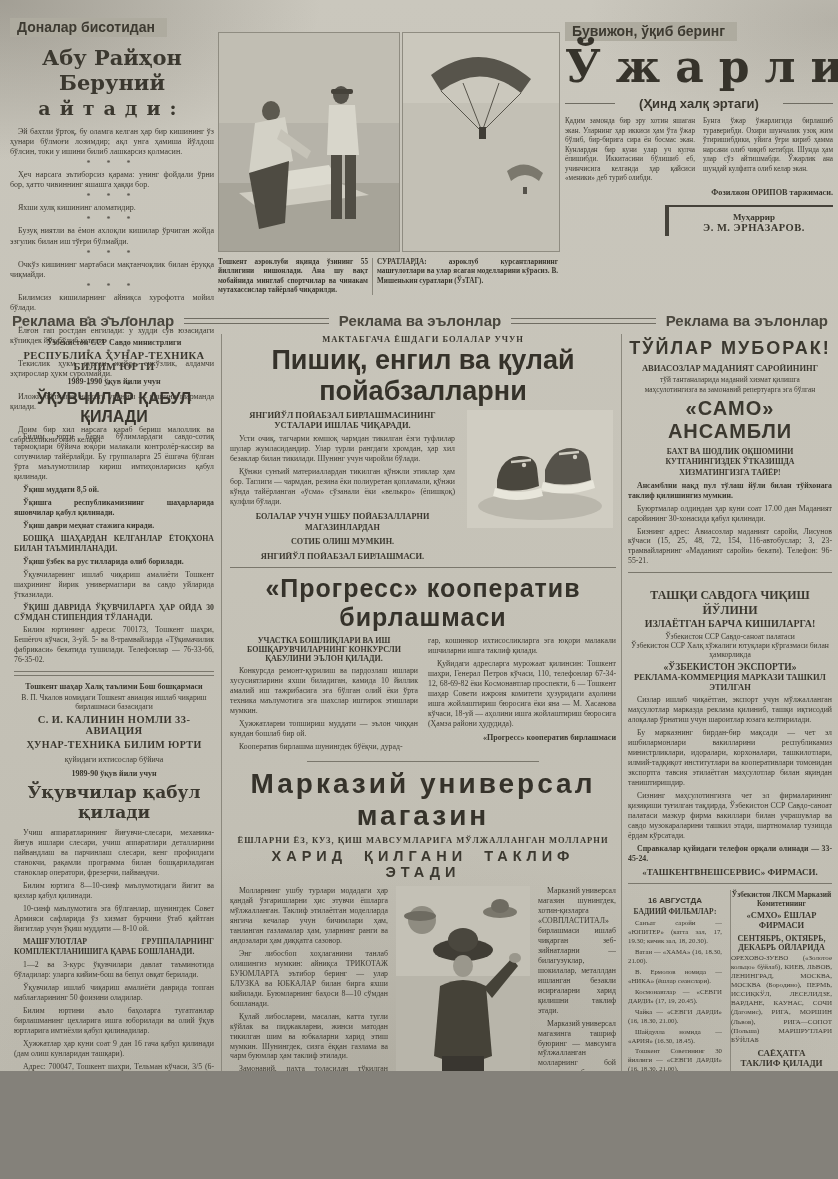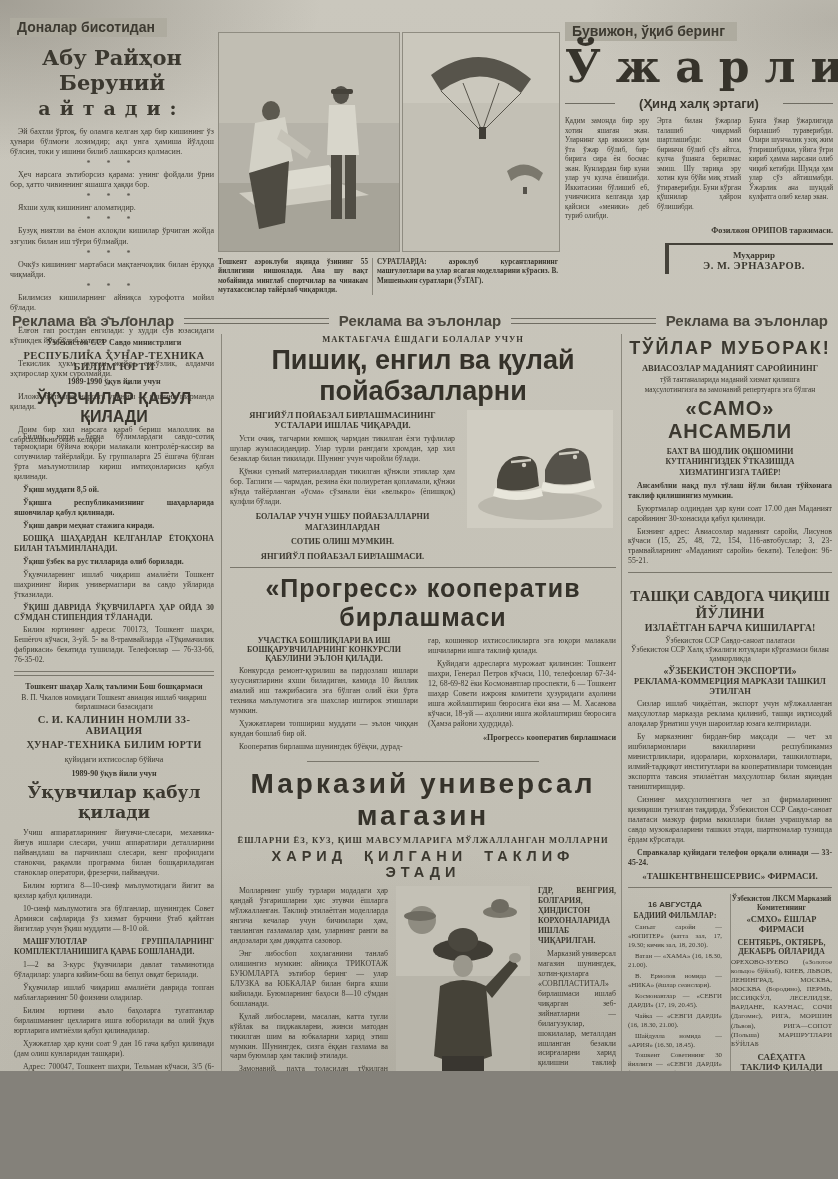--- a/index.html
+++ b/index.html
@@ -143,21 +143,20 @@
   <div class="abs" style="left:565px;top:22px;width:268px;">
     <div class="kickbar">Бувижон, ўқиб беринг</div>
     <h1 class="tale-title">Ўжарлик</h1>
     <div class="subrow">
       <div class="rule"></div>
       <span class="tale-sub">(Ҳинд халқ эртаги)</span>
       <div class="rule"></div>
     </div>
     <div class="tale-cols">
       <p class="tale-col" style="margin:0;">Қадим замонда бир эру хотин яшаган экан. Уларнинг ҳар иккиси ҳам ўта ўжар бўлиб, бир-бирига сира ён босмас экан. Кунлардан бир куни улар уч кулча ёпишибди. Иккитасини бўлишиб еб, учинчисига келганда ҳар қайсиси «меники» деб туриб олибди.</p>
-      <p class="tale-col" style="margin:0;">Эрта билан ўжарлар талашиб чиқармай шартлашибди: ким биринчи бўлиб сўз айтса, кулча ўшанга берилмас эмиш. Шу тариқа эру хотин кун бўйи миқ этмай ўтираверибди. Буни кўрган қўшнилар ҳайрон бўлишибди.</p>
       <p class="tale-col" style="margin:0;">Бунга ўжар ўжарлигида бирлашиб тураверибди. Охири шунчалик узоқ жим ўтиришибдики, уйига ўғри кириб ҳамма нарсани олиб чиқиб кетибди. Шунда ҳам улар сўз айтишмабди. Ўжарлик ана шундай кулфатга олиб келар экан.</p>
     </div>
     <p class="sign" style="font-size:8.2px;">Фозилжон ОРИПОВ таржимаси.</p>
     <div class="editorbox">
       <div style="font-size:9px;font-weight:bold;">Муҳаррир</div>
       <div style="font-size:10.5px;font-weight:bold;letter-spacing:.5px;">Э. М. ЭРНАЗАРОВ.</div>
     </div>
   </div>
 
   <div class="abs band" style="left:12px;top:312px;width:816px;">
@@ -285,21 +284,20 @@
             <ellipse cx="67" cy="54" rx="15" ry="12" fill="#4a473e"></ellipse>
             <ellipse cx="67" cy="80" rx="10" ry="11" fill="#9a978c"></ellipse>
             <path d="M44,100 Q67,88 90,100 L96,170 Q67,182 38,170 Z" fill="#454238"></path>
             <path d="M88,102 L116,72 L122,80 L96,112 Z" fill="#454238"></path>
             <ellipse cx="119" cy="72" rx="6" ry="5" fill="#9a978c"></ellipse>
             <rect x="46" y="170" width="42" height="66" fill="#393630"></rect>
           </svg>
           
         </div>
         <div style="flex:1;">
-          <p class="p bold" style="text-indent:0;">ГДР, ВЕНГРИЯ, БОЛГАРИЯ, ҲИНДИСТОН КОРХОНАЛАРИДА ИШЛАБ ЧИҚАРИЛГАН.</p>
           <p class="p">Марказий универсал магазин шунингдек, хотин-қизларга «СОВПЛАСТИТАЛ» бирлашмаси ишлаб чиқарган зеб-зийнатларни — билагузуклар, шокилалар, металлдан ишланган безакли исирғаларни харид қилишни таклиф этади.</p>
           <p class="p">Марказий универсал магазинга ташриф буюринг — мавсумга мўлжалланган молларнинг бой танловидан баҳраманд бўласиз.</p>
         </div>
       </div>
 
     </div>
   </div>
 
   <div class="abs" style="left:628px;top:334px;width:204px;height:758px;overflow:hidden;">
 
@@ -309,21 +307,21 @@
       <p class="pc" style="font-weight:normal;font-size:7.4px;margin:2px 6px 3px;">тўй тантаналарида маданий хизмат қилишга маҳсулотингизга ва замонавий репертуарга эга бўлган</p>
       <div class="ctr bold sans" style="font-size:20px;letter-spacing:1px;margin:2px 0 4px;">«САМО» АНСАМБЛИ</div>
       <p class="pc" style="font-size:7.8px;margin:0 2px 3px;">БАХТ ВА ШОДЛИК ОҚШОМИНИ КУТГАНИНГИЗДЕК ЎТКАЗИШДА ХИЗМАТИНГИЗГА ТАЙЁР!</p>
       <p class="p bold">Ансамблни нақд пул тўлаш йўли билан тўйхонага таклиф қилишингиз мумкин.</p>
       <p class="p">Буюртмалар олдиндан ҳар куни соат 17.00 дан Маданият саройининг 30-хонасида қабул қилинади.</p>
       <p class="p">Бизнинг адрес: Авиасозлар маданият саройи, Лисунов кўчаси (15, 25, 48, 72, 154, 116-автобуслар; 3, 23-трамвайларнинг «Маданият саройи» бекати). Телефон: 96-55-21.</p>
     </div>
     <hr class="hr">
 
     <div>
-      <div class="ctr bold" style="font-size:15px;margin-top:15px;">ТАШҚИ САВДОГА ЧИҚИШ ЙЎЛИНИ</div>
+      <div class="ctr bold" style="font-size:12px;margin-top:15px;">ТАШҚИ САВДОГА ЧИҚИШ ЙЎЛИНИ</div>
       <div class="ctr bold" style="font-size:10px;margin-bottom:3px;">ИЗЛАЁТГАН БАРЧА КИШИЛАРГА!</div>
       <div class="ctr" style="font-size:7.6px;">Ўзбекистон ССР Савдо-саноат палатаси</div>
       <div class="ctr" style="font-size:7.6px;margin-bottom:3px;">Ўзбекистон ССР Халқ хўжалиги ютуқлари кўргазмаси билан ҳамкорликда</div>
       <div class="ctr bold" style="font-size:9.5px;">«ЎЗБЕКИСТОН ЭКСПОРТИ»</div>
       <div class="ctr bold" style="font-size:8.5px;margin-bottom:3px;">РЕКЛАМА-КОММЕРЦИЯ МАРКАЗИ ТАШКИЛ ЭТИЛГАН</div>
       <p class="p">Сизлар ишлаб чиқаётган, экспорт учун мўлжалланган маҳсулотлар марказда реклама қилиниб, ташқи иқтисодий алоқалар ўрнатиш учун шароитлар юзага келтирилади.</p>
       <p class="p">Бу марказнинг бирдан-бир мақсади — чет эл ишбилармонлари вакилларини республикамиз министрликлари, идоралари, корхоналари, ташкилотлари, илмий-тадқиқот институтлари ва кооперативлари томонидан экспортга тавсия этилаётган маҳсулотлар билан яқиндан таништиришдир.</p>
       <p class="p">Сизнинг маҳсулотингизга чет эл фирмаларининг қизиқиши туғилган тақдирда, Ўзбекистон ССР Савдо-саноат палатаси мазкур фирма вакиллари билан учрашувлар ва савдо музокараларини ташкил этади, шартномалар тузишда ёрдам кўрсатади.</p>
       <p class="p bold">Справкалар қуйидаги телефон орқали олинади — 33-45-24.</p>
       <div class="ctr bold" style="font-size:9px;margin:2px 0 4px;">«ТАШКЕНТВНЕШСЕРВИС» ФИРМАСИ.</div>

